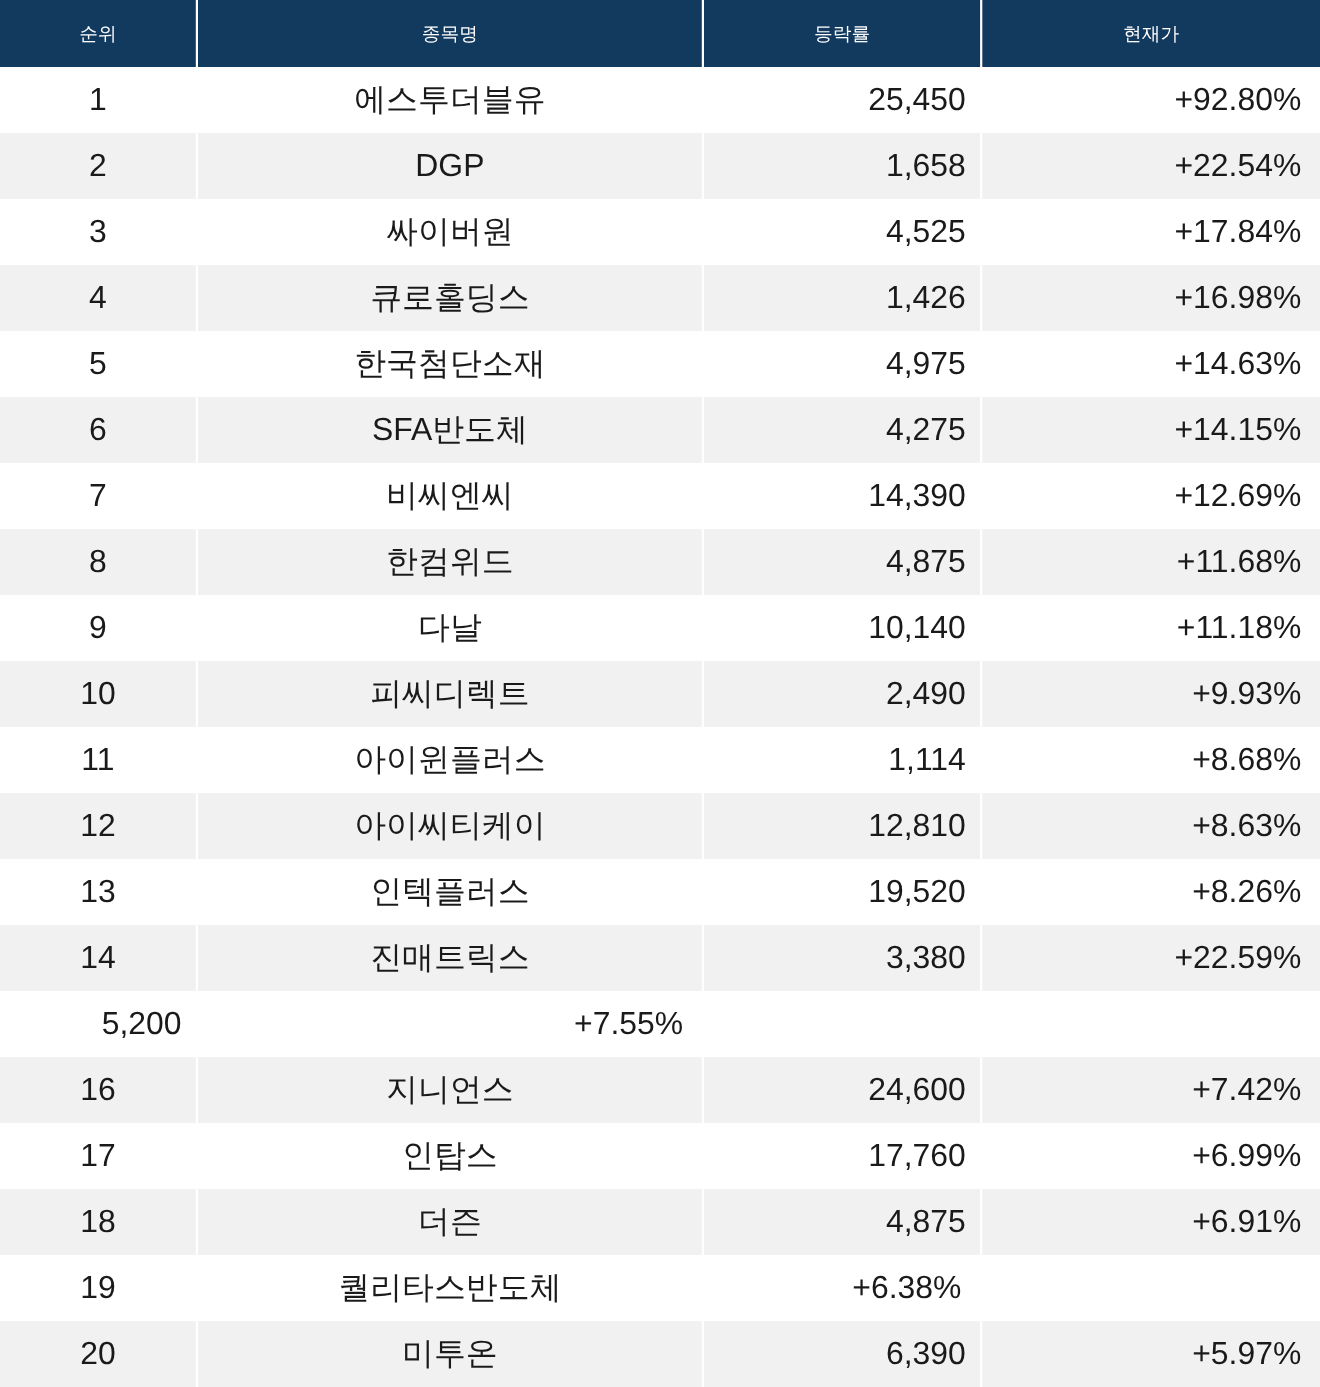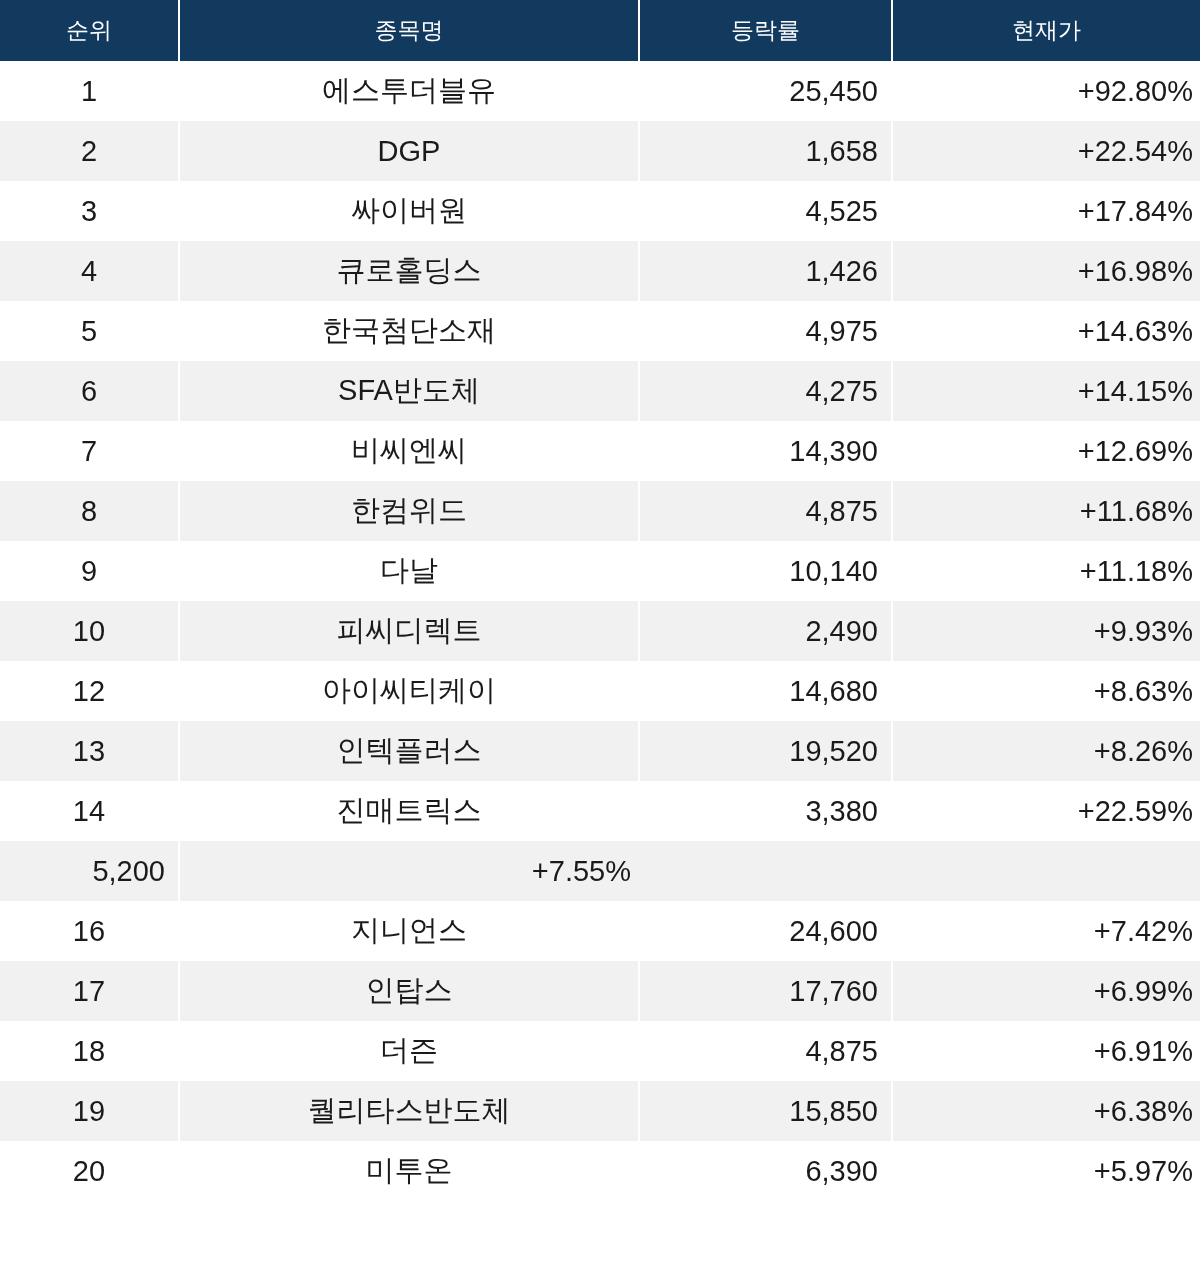--- a/index.html
+++ b/index.html
@@ -12,21 +12,21 @@
     width: 1200px;
     height: 1261px;
     overflow: hidden;
   }
   .header-row {
     display: grid;
     grid-template-columns: 178px 460px 253px 309px;
     height: 61px;
     background: var(--header-bg, #123a5f);
     color: var(--header-text, #ffffff);
-    font-size: 23px;
+    font-size: 17px;
   }
   .row {
     display: grid;
     grid-template-columns: 178px 460px 253px 309px;
     height: 60px;
     font-size: 29px;
     color: var(--body-text, #1a1a1a);
     background: var(--row-odd-bg, #ffffff);
   }
   .rows .row:nth-child(even) {
@@ -37,21 +37,21 @@
     align-items: center;
     overflow: hidden;
     white-space: nowrap;
   }
   .cell:not(:first-child) {
     border-left: 2px solid var(--divider, #ffffff);
   }
   .c-center { justify-content: center; }
   .c-right  { justify-content: flex-end; }
   .price-cell  { padding-right: 13px; text-align: center; }
-  .change-cell { padding-right: 7px; }
+  .change-cell { padding-right: 17px; }
 </style>
 </head>
 <body>
 
 <div class="stock-table">
 
   <div class="header-row">
     <div class="cell c-center">순위</div>
     <div class="cell c-center">종목명</div>
     <div class="cell c-center">등락률</div>
@@ -113,23 +113,29 @@
     <div class="cell c-right price-cell">10,140</div>
     <div class="cell c-right change-cell">+11.18%</div>
   </div>
       <div class="row">
     <div class="cell c-center">10</div>
     <div class="cell c-center">피씨디렉트</div>
     <div class="cell c-right price-cell">2,490</div>
     <div class="cell c-right change-cell">+9.93%</div>
   </div>
       <div class="row">
+    <div class="cell c-center">11</div>
+    <div class="cell c-center">아이윈플러스</div>
+    <div class="cell c-right price-cell">1,114</div>
+    <div class="cell c-right change-cell">+8.68%</div>
+  </div>
+      <div class="row">
     <div class="cell c-center">12</div>
     <div class="cell c-center">아이씨티케이</div>
-    <div class="cell c-right price-cell">14,680</div>
+    <div class="cell c-right price-cell">12,810</div>
     <div class="cell c-right change-cell">+8.63%</div>
   </div>
       <div class="row">
     <div class="cell c-center">13</div>
     <div class="cell c-center">인텍플러스</div>
     <div class="cell c-right price-cell">19,520</div>
     <div class="cell c-right change-cell">+8.26%</div>
   </div>
       <div class="row">
     <div class="cell c-center">14</div>
@@ -155,21 +161,20 @@
   </div>
       <div class="row">
     <div class="cell c-center">18</div>
     <div class="cell c-center">더즌</div>
     <div class="cell c-right price-cell">4,875</div>
     <div class="cell c-right change-cell">+6.91%</div>
   </div>
       <div class="row">
     <div class="cell c-center">19</div>
     <div class="cell c-center">퀄리타스반도체</div>
-    <div class="cell c-right price-cell">15,850</div>
     <div class="cell c-right change-cell">+6.38%</div>
   </div>
       <div class="row">
     <div class="cell c-center">20</div>
     <div class="cell c-center">미투온</div>
     <div class="cell c-right price-cell">6,390</div>
     <div class="cell c-right change-cell">+5.97%</div>
   </div>
     </div>
 

